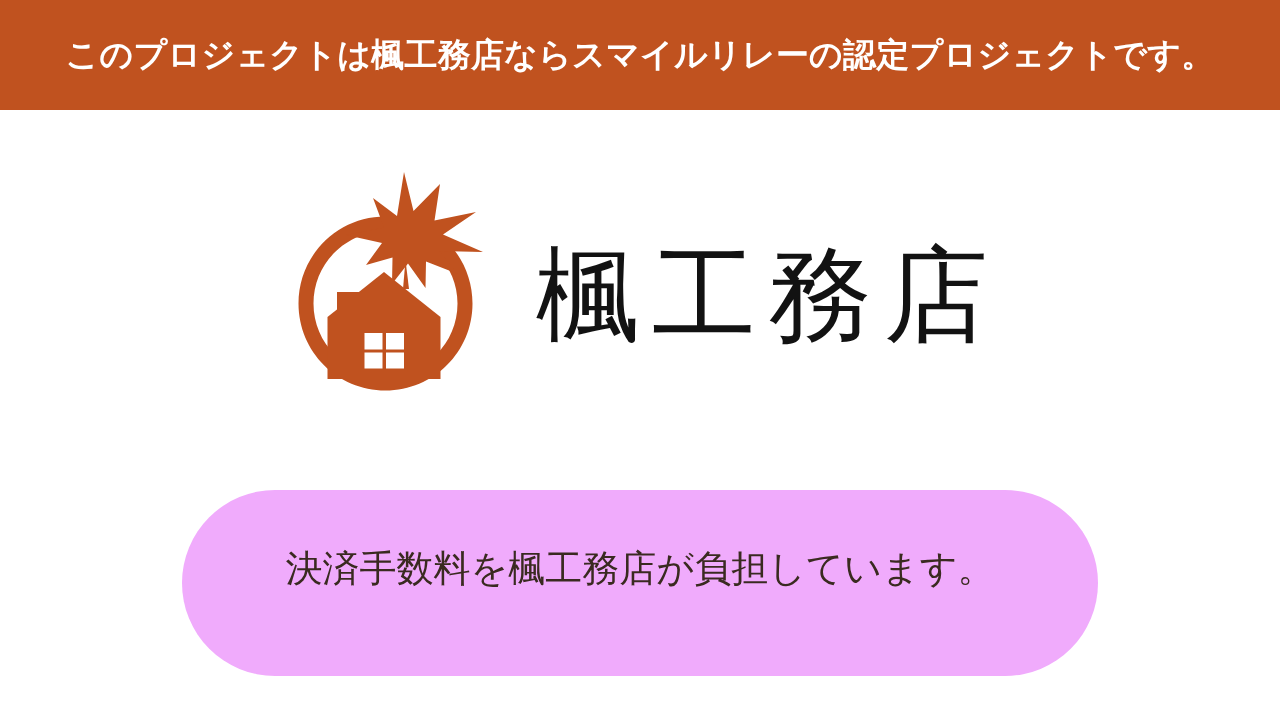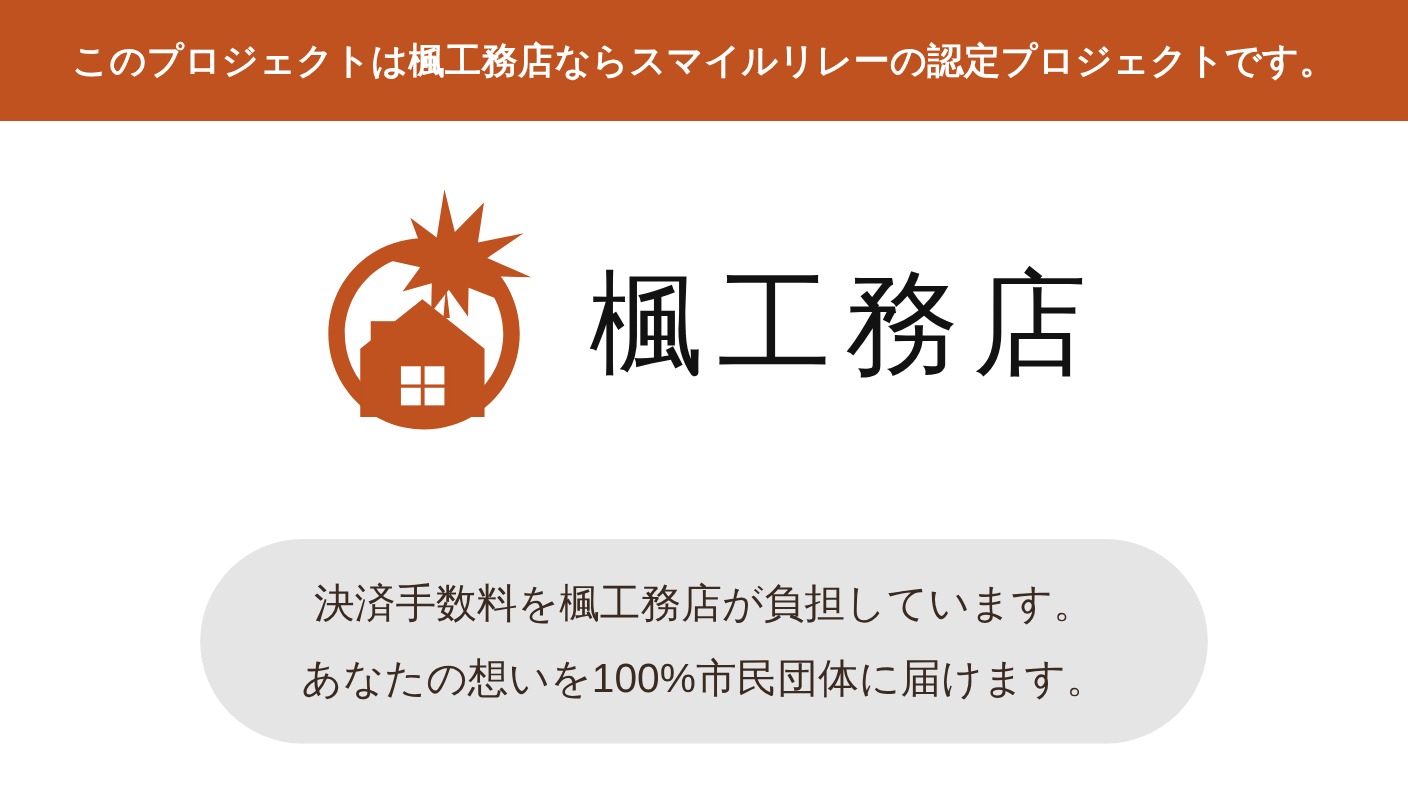--- a/index.html
+++ b/index.html
@@ -80,21 +80,21 @@
     transform: translateY(6px);
   }
 
   
   .note-box {
     position: absolute;
     left: 182px;
     top: 490px;
     width: 916px;
     height: 186px;
-    background: #e5e5e5;
+    background: #f0abfc;
     border-radius: 93px;
     display: flex;
     flex-direction: column;
     align-items: center;
     justify-content: center;
     box-sizing: border-box;
   }
   .note-line {
     color: #3a2a20;
     font-size: 37px;
@@ -176,16 +176,15 @@
           </g>
         </g>
       </svg>
 
       <div class="logo-wordmark">楓工務店</div>
     </div>
   </div>
 
   <div class="note-box">
     <div class="note-line line-1">決済手数料を楓工務店が負担しています。</div>
-    <div class="note-line line-2">あなたの想いを100%市民団体に届けます。</div>
   </div>
 
 </div>
 
 </body></html>

